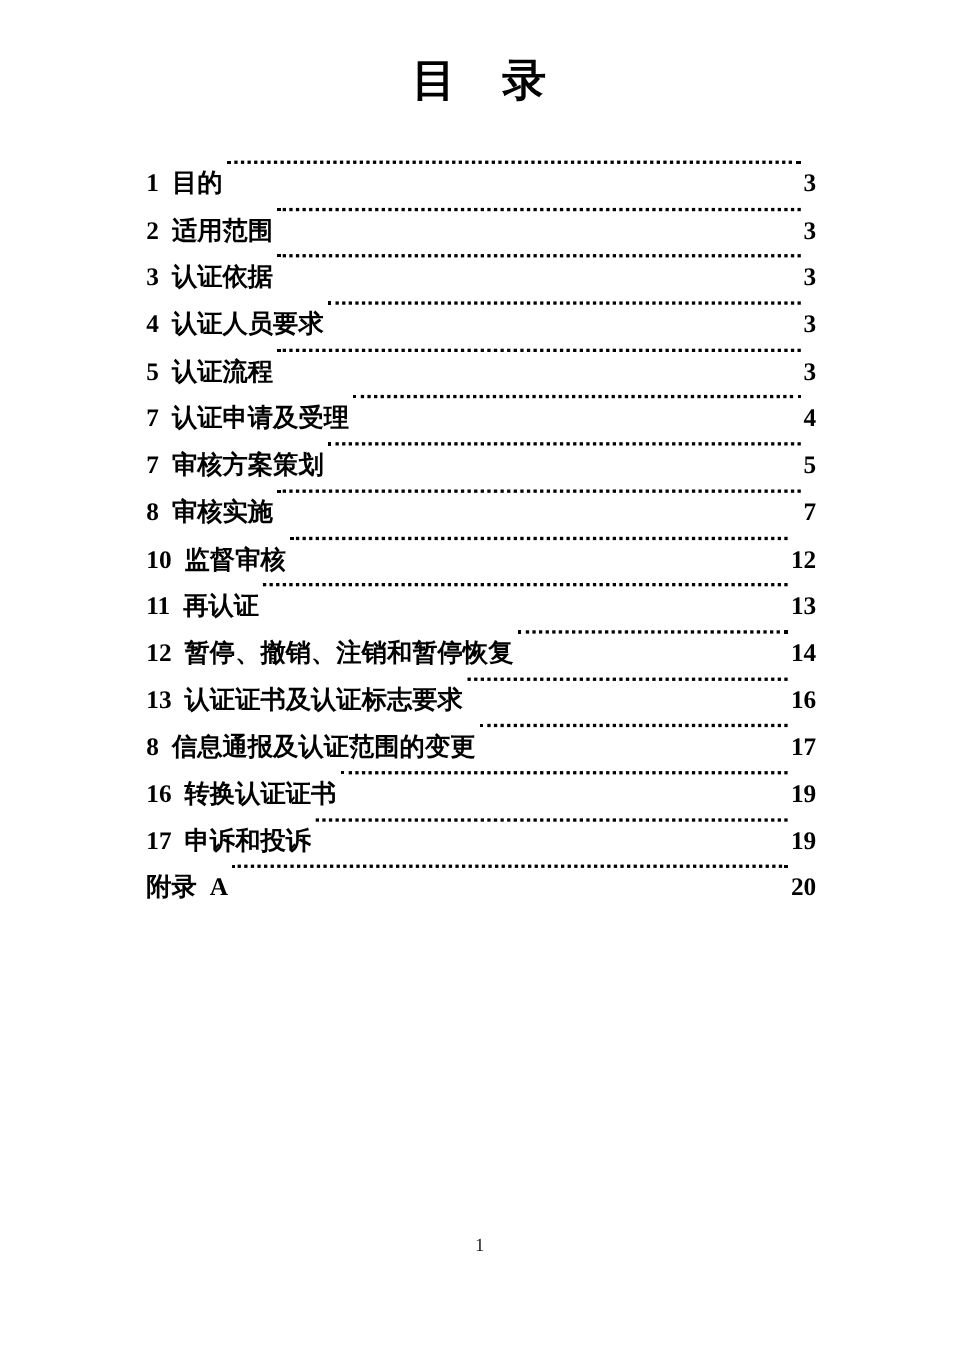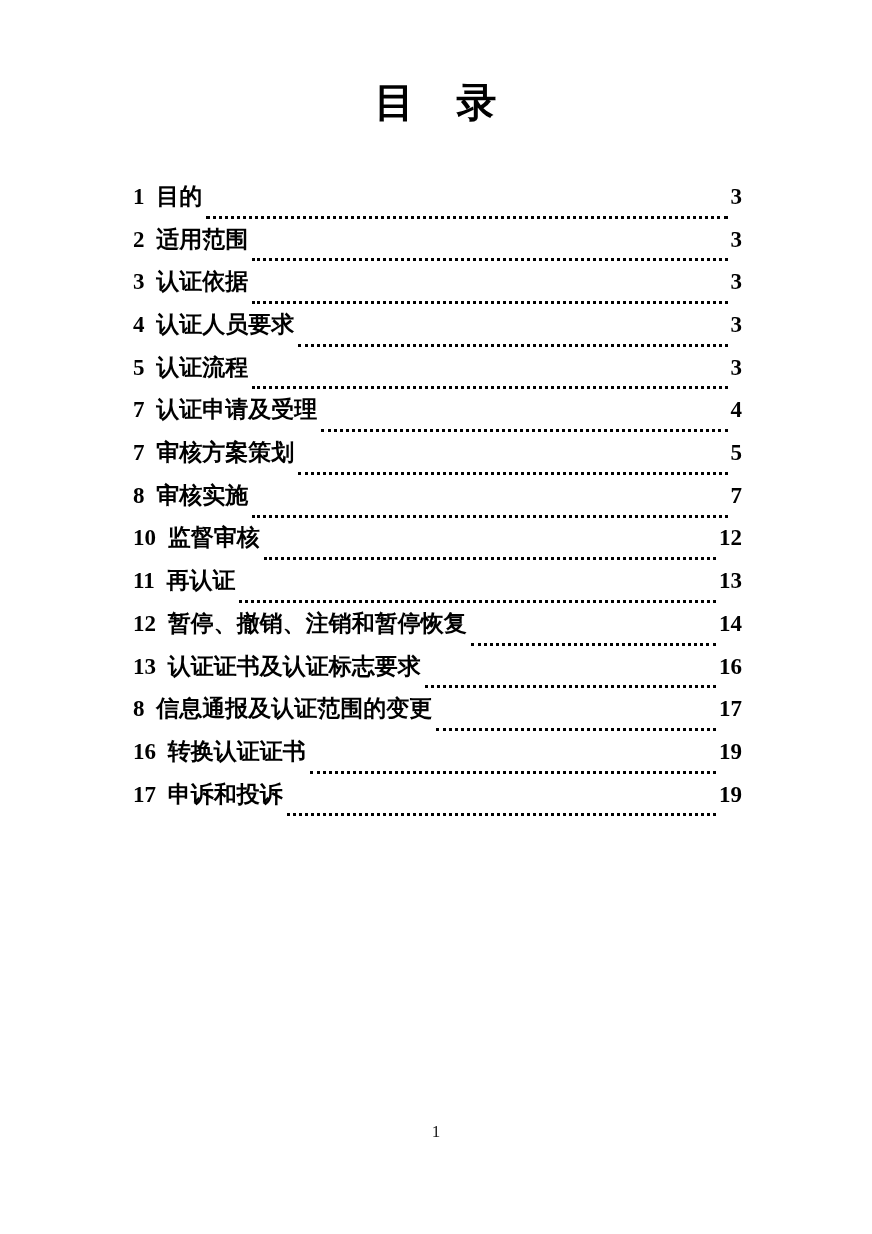--- a/index.html
+++ b/index.html
@@ -11,33 +11,33 @@
     position: relative;
     width: 872px;
     height: 1234px;
     margin: 0 auto;
     background: #ffffff;
     color: #000000;
     font-family: "Liberation Serif", "DejaVu Serif", serif;
     overflow: hidden;
   }
   .doc-title {
-    padding-top: 80px;
+    padding-top: 50px;
     text-align: center;
     font-size: 40px;
     font-weight: bold;
     line-height: 46px;
     letter-spacing: 1px;
   }
   .toc {
     margin: 50px 130px 0 133px;
   }
   .toc-row {
     display: flex;
-    align-items: flex-end;
+    align-items: flex-start;
     height: 42.7px;
     font-size: 23px;
     font-weight: bold;
     white-space: nowrap;
   }
   .toc-text {
     line-height: 42.7px;
     word-spacing: 6px;
   }
   .toc-leader {
@@ -136,17 +136,22 @@
       <div class="toc-row">
       <span class="toc-text">16 转换认证证书</span>
       <span class="toc-leader"></span>
       <span class="toc-page">19</span>
     </div>
       <div class="toc-row">
       <span class="toc-text">17 申诉和投诉</span>
       <span class="toc-leader"></span>
       <span class="toc-page">19</span>
     </div>
+      <div class="toc-row">
+      <span class="toc-text">附录 A</span>
+      <span class="toc-leader"></span>
+      <span class="toc-page">20</span>
+    </div>
     </div>
 
   <div class="footer-pageno">1</div>
 
 </div>
 
 </body></html>

